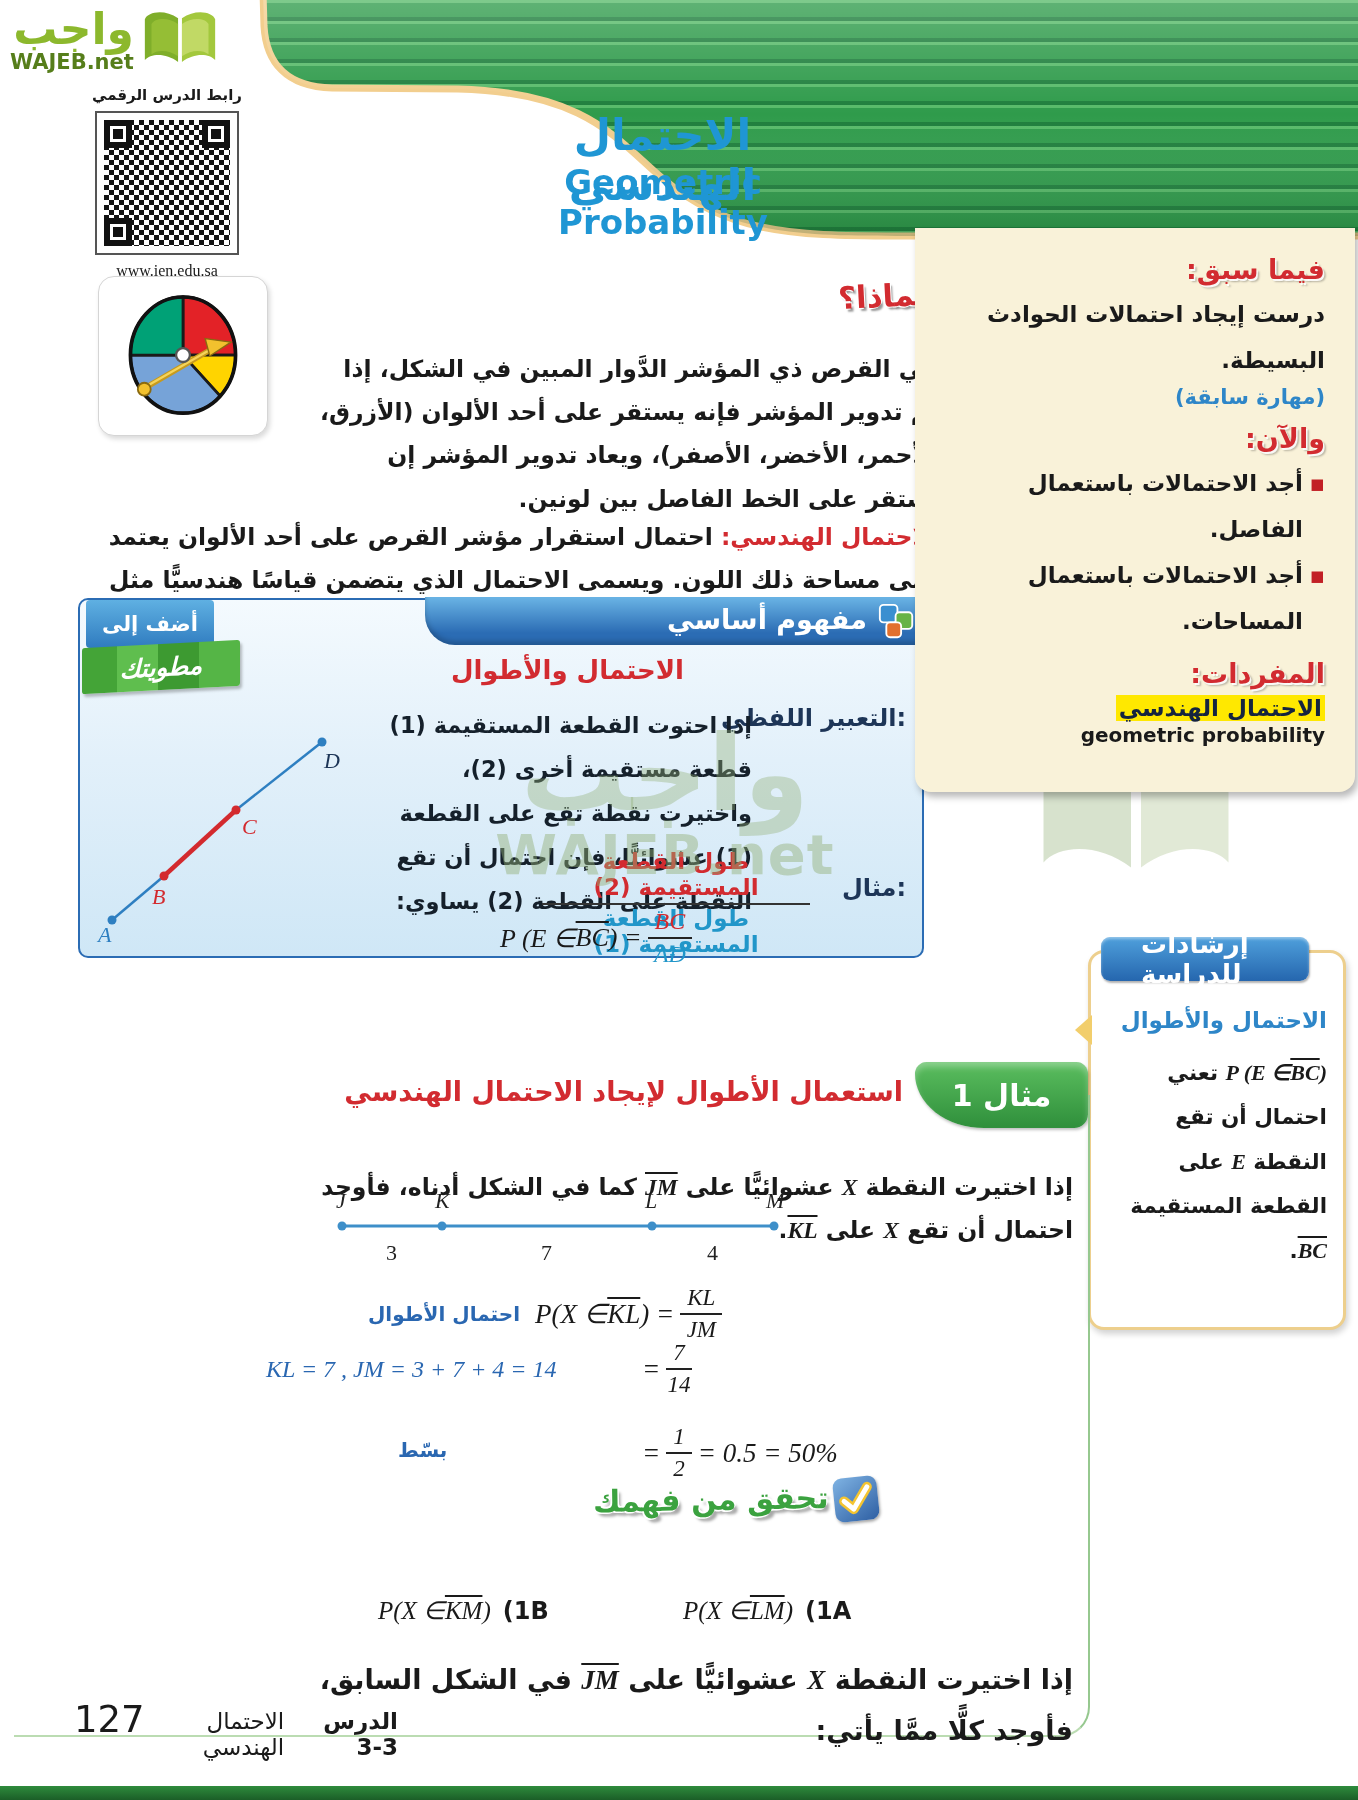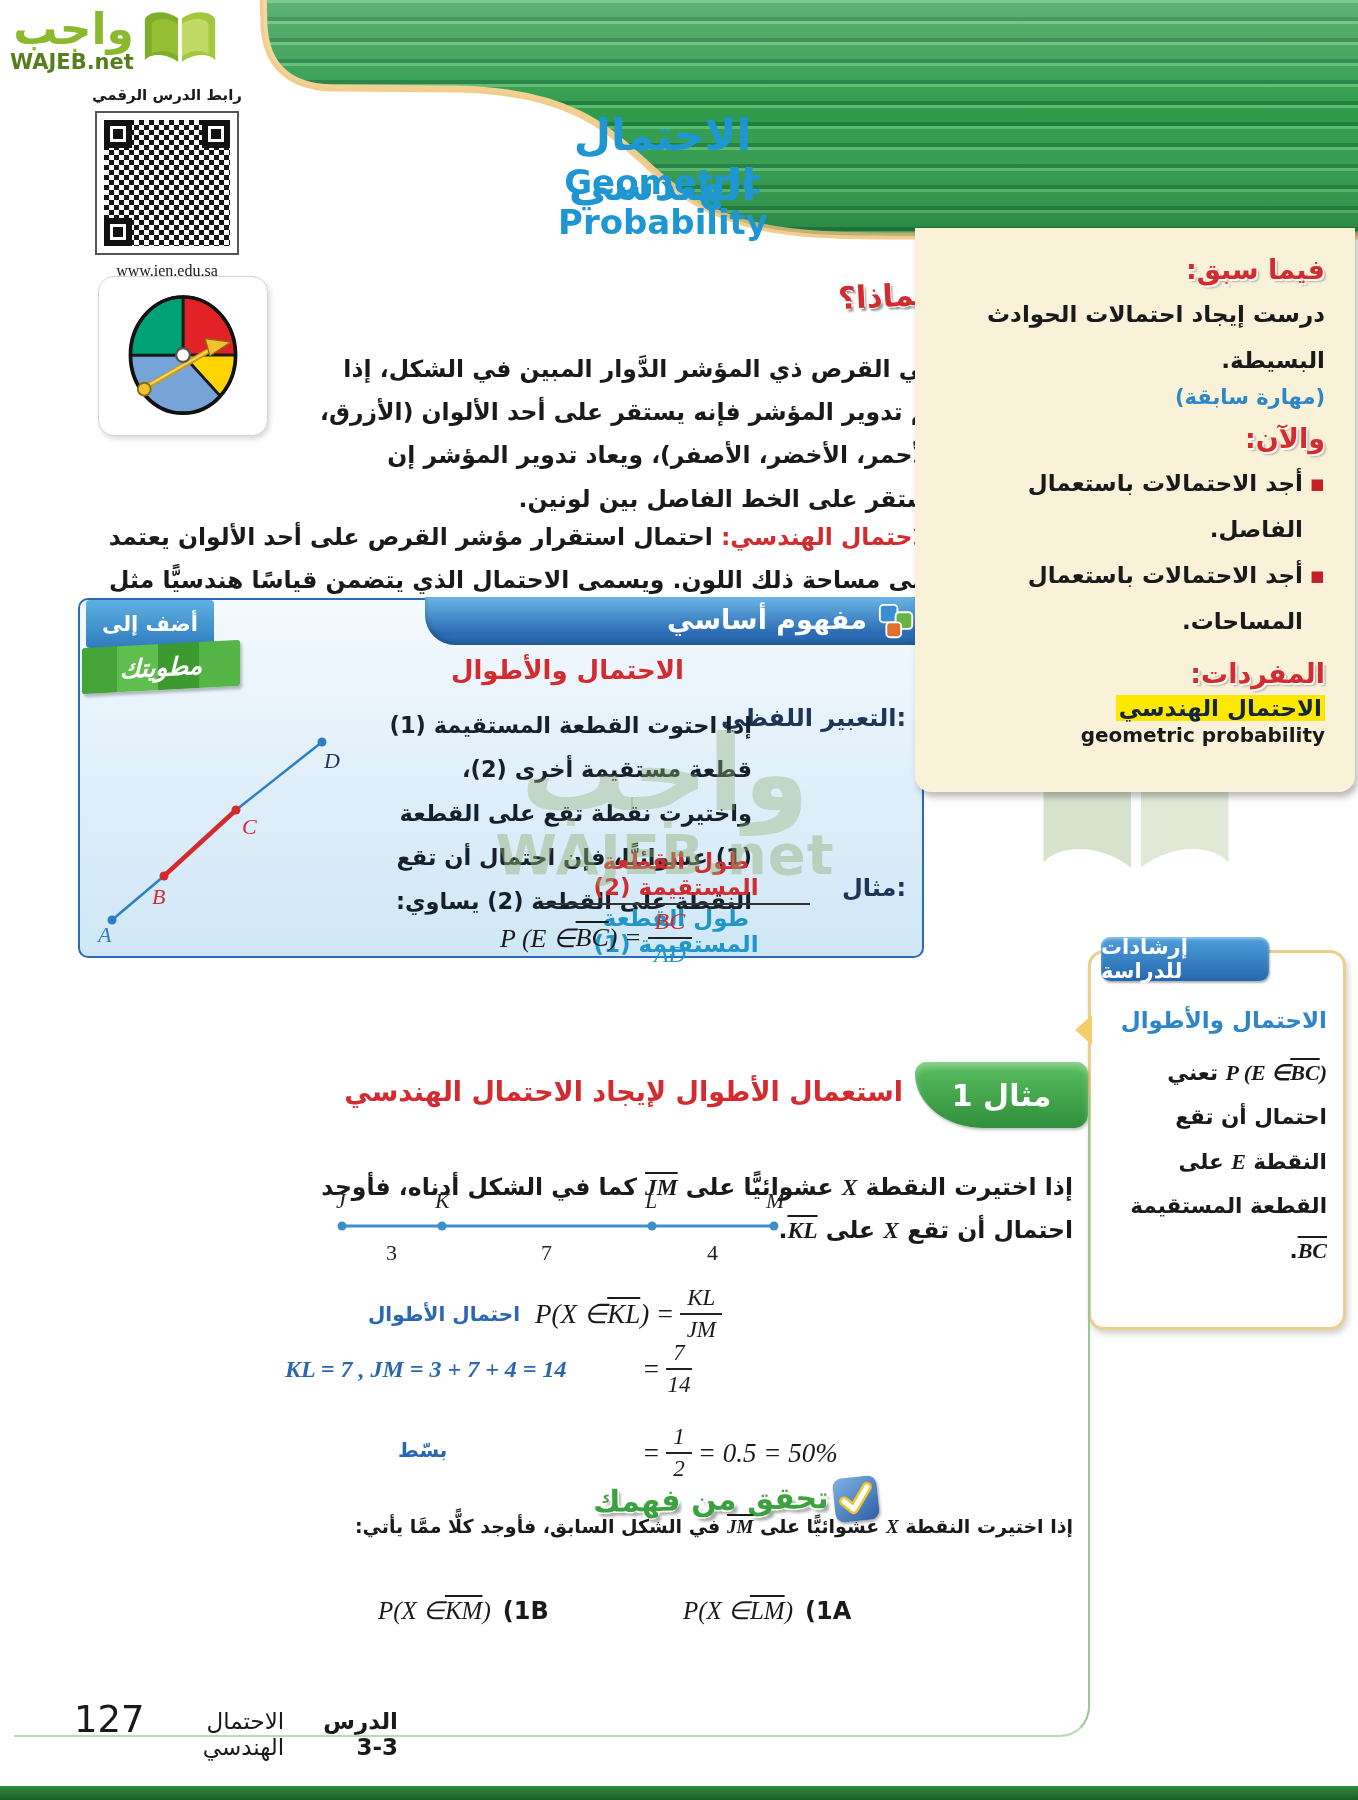--- a/index.html
+++ b/index.html
@@ -95,35 +95,35 @@
     background:linear-gradient(180deg,#5BBE5F,#2F8F3B);border-radius:12px 12px 14px 70px/12px 12px 14px 55px;
     box-shadow:inset 0 5px 6px rgba(255,255,255,.3),1px 2px 3px rgba(0,0,0,.25);
     display:flex;align-items:center;justify-content:center;}
   .ex1-title{right:455px;top:1076px;font-size:27px;font-weight:800;color:var(--red_heading);}
   .ex1-border{left:14px;top:1095px;width:1074px;height:640px;border-right:2.5px solid #96C88F;
     border-bottom:2.5px solid #BBDCB2;border-bottom-right-radius:30px;}
   .ex1-prob{right:285px;top:1142px;width:772px;font-size:23.5px;}
   .note-b{color:var(--note_blue);font-weight:800;font-size:20px;}
   .eq{direction:ltr;font-size:27px;display:flex;align-items:center;}
   .eq .fr{font-size:23px;}
-  .note-m{color:var(--note_blue);font-weight:700;font-size:24px;font-family:"Liberation Serif",serif;font-style:italic;direction:ltr;margin-left:19px;}
+  .note-m{color:var(--note_blue);font-weight:400;font-size:24px;font-family:"Liberation Serif",serif;font-style:italic;direction:ltr;}
   
   .chk-icon{left:834px;top:1477px;width:44px;height:44px;border-radius:9px;transform:rotate(-6deg);
     background:linear-gradient(145deg,#7FB3E3,#2E5FA3);box-shadow:1px 2px 3px rgba(0,0,0,.35);}
   .chk-h{right:530px;top:1482px;font-size:30px;font-weight:800;color:#3BA23F;transform:rotate(-1deg);
     text-shadow:-1.5px -1.5px 0 #fff,1.5px -1.5px 0 #fff,-1.5px 1.5px 0 #fff,3px 4px 3px rgba(0,0,0,.35);}
-  .chk-intro{right:285px;top:1490px;width:790px;font-size:19px;}
+  .chk-intro{right:285px;top:1628px;width:790px;font-size:27px;}
   .chk-prob{font-size:25px;display:flex;align-items:center;direction:ltr;}
   .chk-prob .plabel{font-family:"DejaVu Sans",sans-serif;font-style:normal;font-weight:800;font-size:24px;margin-left:12px;}
   
   .tip{left:1088px;top:950px;width:258px;height:380px;background:#fff;border:3px solid var(--tip_border);
     border-radius:16px;box-shadow:2px 4px 6px rgba(0,0,0,.18);box-sizing:border-box;}
   .tip-h{position:absolute;left:10px;top:-16px;width:168px;height:44px;border-radius:9px;
     background:linear-gradient(180deg,#4FA0DC,#2566AE);display:flex;align-items:center;justify-content:center;
-    color:#fff;font-size:21px;font-weight:800;box-shadow:inset 0 2px 3px rgba(255,255,255,.4),1px 2px 2px rgba(0,0,0,.3);}
+    color:#fff;font-size:26px;font-weight:800;box-shadow:inset 0 2px 3px rgba(255,255,255,.4),1px 2px 2px rgba(0,0,0,.3);padding-left:40px;}
   .tip-arrow{position:absolute;left:-16px;top:62px;width:0;height:0;
     border-top:15px solid transparent;border-bottom:15px solid transparent;border-right:17px solid #F2CE6C;}
   .tip-body{padding:44px 16px 8px;direction:rtl;text-align:right;font-size:21.5px;font-weight:700;line-height:2.05;}
   .tip-title{color:#2E86C8;font-size:23px;font-weight:800;margin-bottom:6px;}
   .tip-body .m{font-size:22px;}
   
   .pg-num{left:74px;top:1698px;font-size:37px;font-weight:400;}
   .foot-lesson{left:148px;top:1708px;width:250px;direction:rtl;display:flex;gap:12px;font-size:23px;}
   .foot-lesson b{font-weight:800;}
   .bottom-bar{left:0;top:1786px;width:1358px;height:14px;background:linear-gradient(180deg,#2E8B3C,var(--footer_green));}

